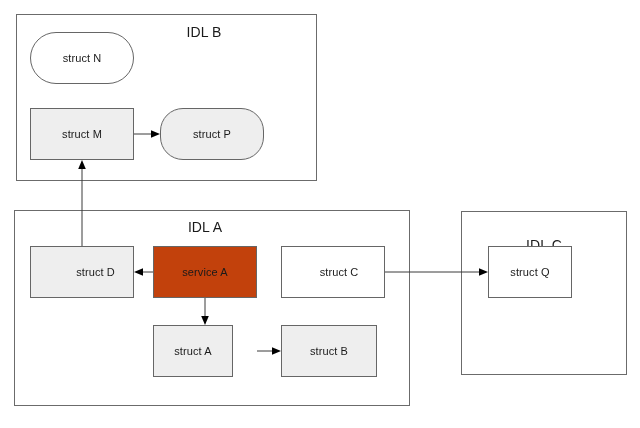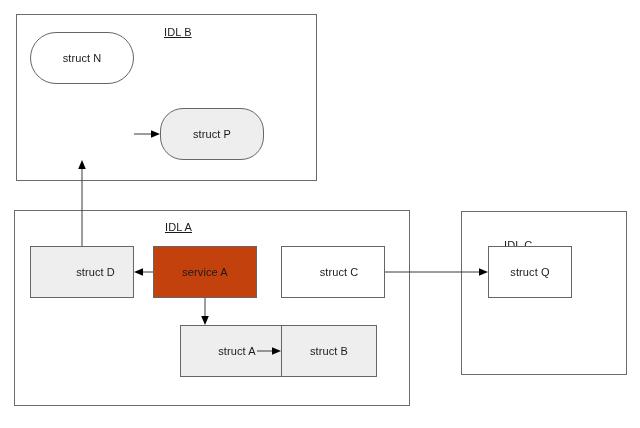--- a/index.html
+++ b/index.html
@@ -21,27 +21,26 @@
     background: #ffffff;
   }
   .container-box {
     position: absolute;
     box-sizing: border-box;
     border: 1px solid #6b6b6b;
     background: transparent;
   }
   .container-label {
     position: absolute;
-    font-size: 11px;
+    font-size: 14px;
     line-height: 13px;
-    text-align: left;
+    text-align: center;
     color: #1a1a1a;
     white-space: nowrap;
     letter-spacing: 0.1px;
-    text-decoration: underline;
   }
   .node {
     position: absolute;
     box-sizing: border-box;
     border: 1px solid #666666;
     display: flex;
     align-items: center;
     justify-content: center;
     font-size: 11px;
     line-height: 13px;
@@ -78,27 +77,28 @@
 
   <div class="container-box" style="left:16px; top:14px; width:301px; height:167px;"></div>
   <div class="container-box" style="left:14px; top:210px; width:396px; height:196px;"></div>
   <div class="container-box" style="left:461px; top:211px; width:166px; height:164px;"></div>
 
   <div class="container-label" style="left:164px; top:26px; width:80px;">IDL B</div>
   <div class="container-label" style="left:165px; top:221px; width:80px;">IDL A</div>
   <div class="container-label" style="left:504px; top:239px; width:80px;">IDL C</div>
 
   <div class="node fill-white" style="left:30px;  top:32px;  width:104px; height:52px;border-radius:26px;">struct N</div>
+  <div class="node fill-light" style="left:30px;  top:108px; width:104px; height:52px;">struct M</div>
   <div class="node fill-light" style="left:160px; top:108px; width:104px; height:52px;border-radius:23px;">struct P</div>
 
   <div class="node fill-light" style="left:30px;  top:246px; width:104px; height:52px;padding-left:27px;">struct D</div>
   <div class="node fill-medium" style="left:153px; top:246px; width:104px; height:52px;">service A</div>
   <div class="node fill-white" style="left:281px; top:246px; width:104px; height:52px;padding-left:12px;">struct C</div>
 
-  <div class="node fill-light" style="left:153px; top:325px; width:114px; height:52px;margin-left:27px;">struct A</div>
+  <div class="node fill-light" style="left:153px; top:325px; width:80px; height:52px;">struct A</div>
   <div class="node fill-light" style="left:281px; top:325px; width:96px; height:52px;">struct B</div>
 
   <div class="node fill-white" style="left:488px; top:246px; width:84px; height:52px;">struct Q</div>
 
   <svg id="edges" viewBox="0 0 640 428">
 
     <g>
       <line x1="134" y1="134" x2="153" y2="134"></line>
       <polygon points="160,134 151,130.2 151,137.8"></polygon>
     </g>

